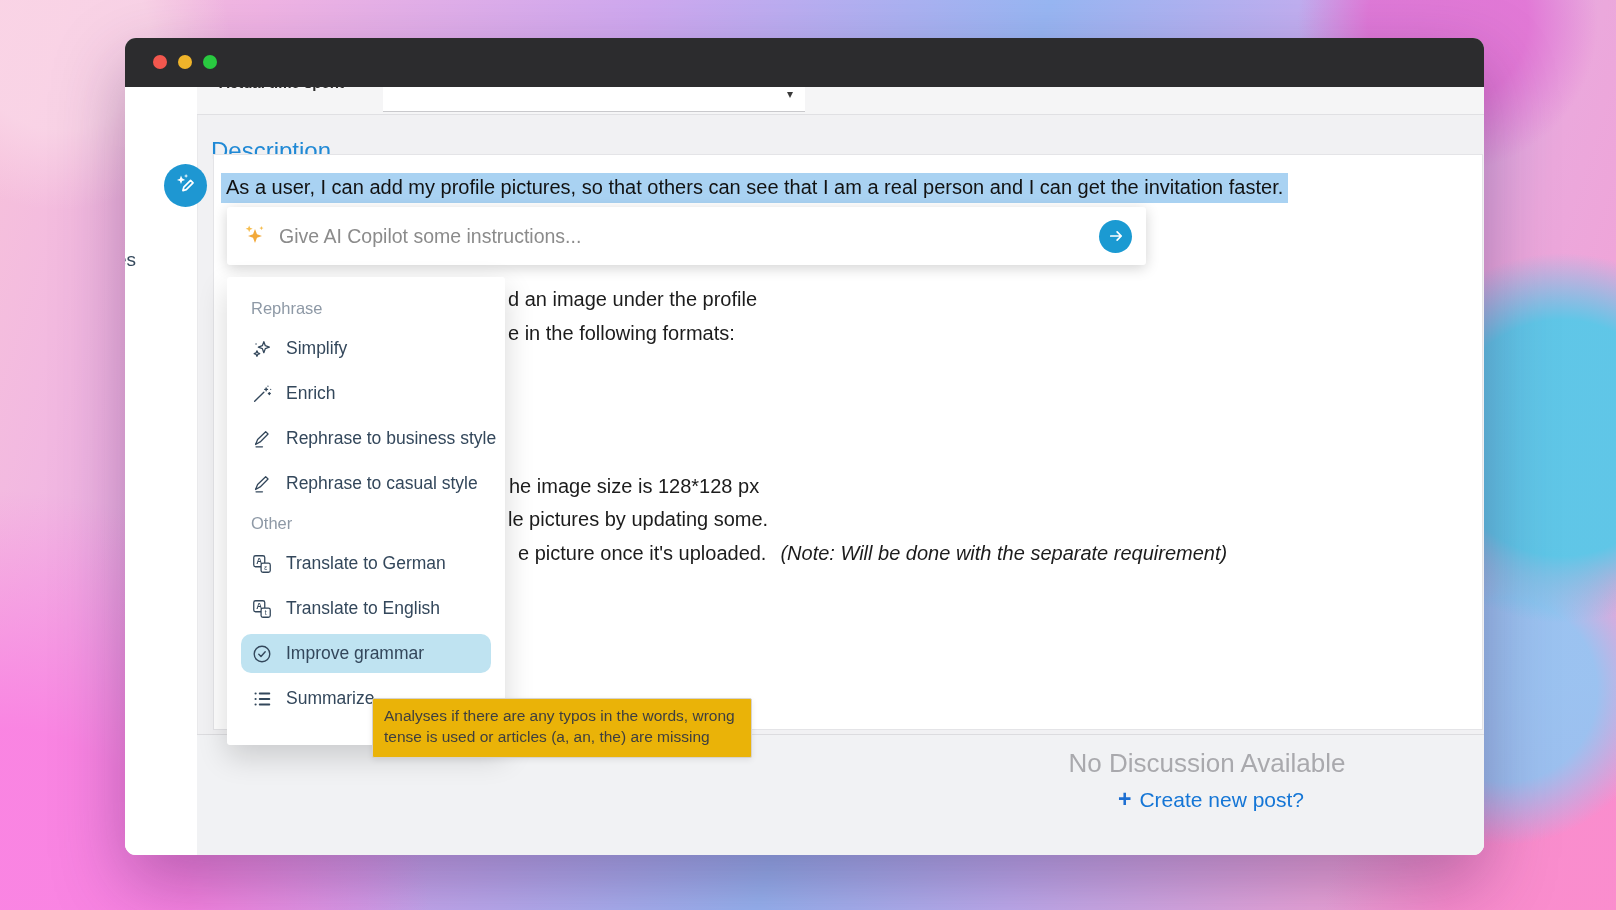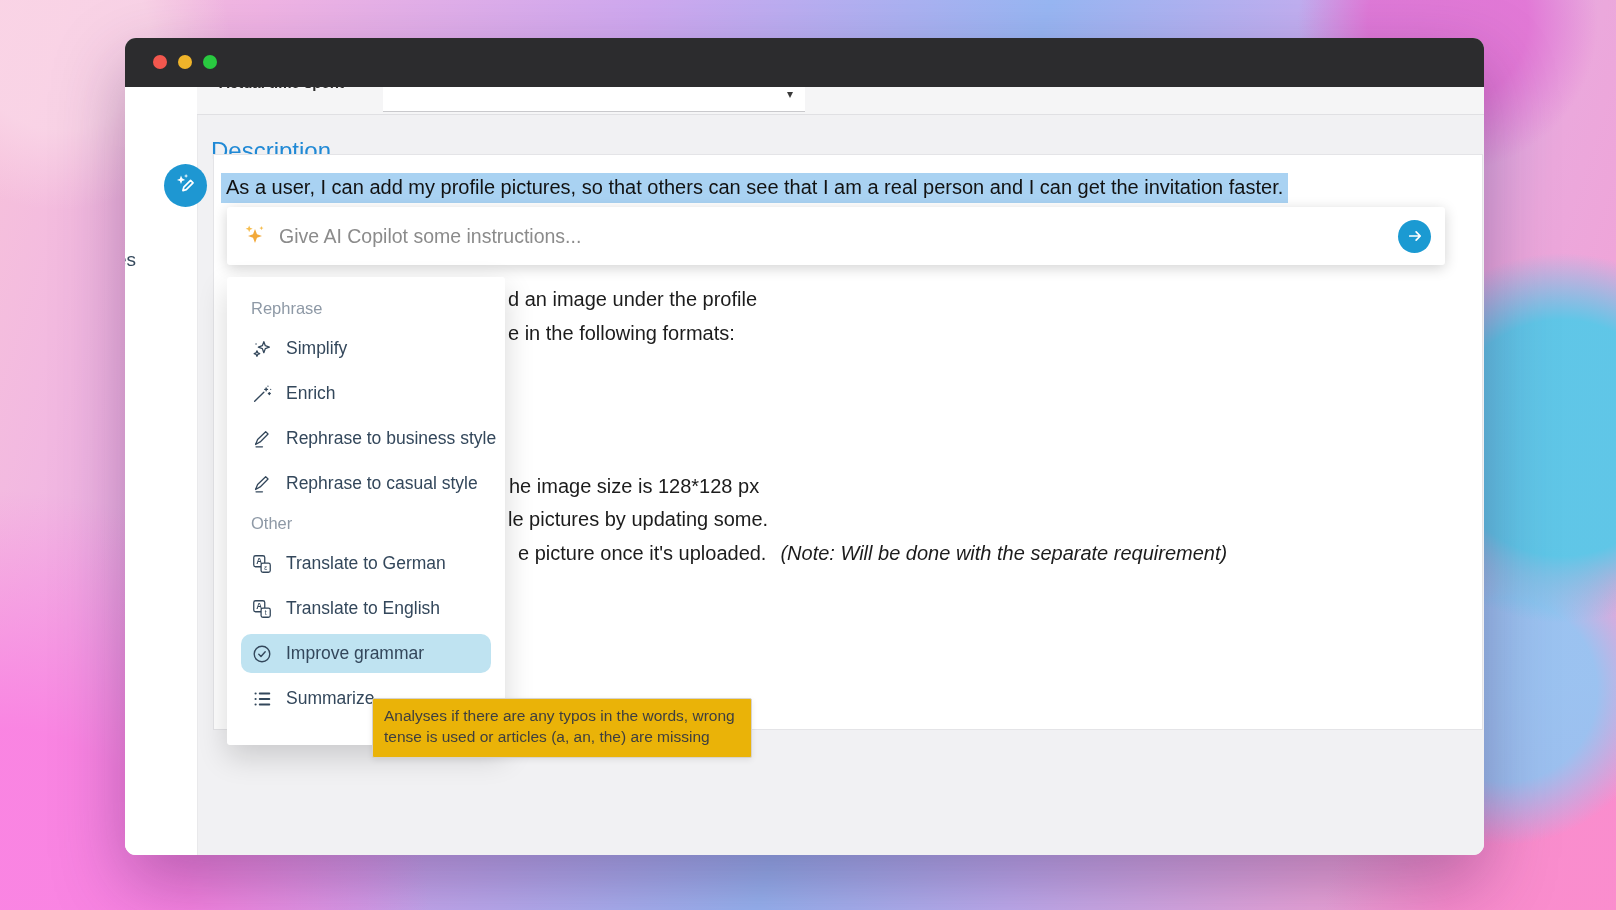--- a/index.html
+++ b/index.html
@@ -39,21 +39,21 @@
   .desc-box{position:absolute;left:88px;top:67px;width:1270px;height:576px;background:#ffffff;
     border:1px solid #e4e4e7;box-sizing:border-box;}
   .sel-line{position:absolute;left:96px;top:86px;background:#a9d2f2;color:#121212;
     font-size:20px;padding:3px 5px 4px 5px;white-space:nowrap;z-index:3;}
   .doc-frag{position:absolute;font-size:20px;color:#1c1c1c;white-space:nowrap;z-index:1;}
   .doc-frag .it{font-style:italic;margin-left:14px;}
   
   .ai-circle{position:absolute;left:39px;top:77px;width:43px;height:43px;border-radius:50%;
     background:#1e97d2;z-index:4;display:flex;align-items:center;justify-content:center;}
   
-  .copilot{position:absolute;left:102px;top:120px;width:1218px;height:58px;background:#fff;
+  .copilot{position:absolute;left:102px;top:120px;width:919px;height:58px;background:#fff;
     border-radius:3px;box-shadow:0 3px 14px rgba(0,0,0,.18);z-index:5;
     display:flex;align-items:center;padding:0 14px;box-sizing:border-box;}
   .copilot .ph{color:#8b8b8b;font-size:19.5px;margin-left:10px;flex:1;}
   .send-btn{width:33px;height:33px;border-radius:50%;background:#1b9ad2;border:none;
     display:flex;align-items:center;justify-content:center;cursor:pointer;flex:0 0 auto;}
   
   .menu{position:absolute;left:102px;top:190px;width:278px;height:468px;background:#fff;
     border-radius:3px;box-shadow:0 12px 30px rgba(0,0,0,.16);z-index:6;
     padding-top:14px;box-sizing:border-box;}
   .menu-header{padding:8px 0 8px 24px;color:#8e99a6;font-size:16.5px;}
@@ -227,15 +227,22 @@
             <circle cx="5" cy="18" r="1.2" fill="#33475b" stroke="none"></circle>
             <path d="M9.5 6H20M9.5 12H20M9.5 18H20"></path>
           </svg>
         </span>
         <span>Summarize</span>
       </div>
     </div>
 
     <div class="tooltip">Analyses if there are any typos in the words, wrong tense is used or articles (a, an, the) are missing</div>
 
+    <div class="discussion">
+      <div class="no-disc">No Discussion Available</div>
+      <div class="create-post">
+        <span class="plus">+</span>
+        <span>Create new post?</span>
+      </div>
+    </div>
 
   </div>
 </div>
 
 </body></html>

